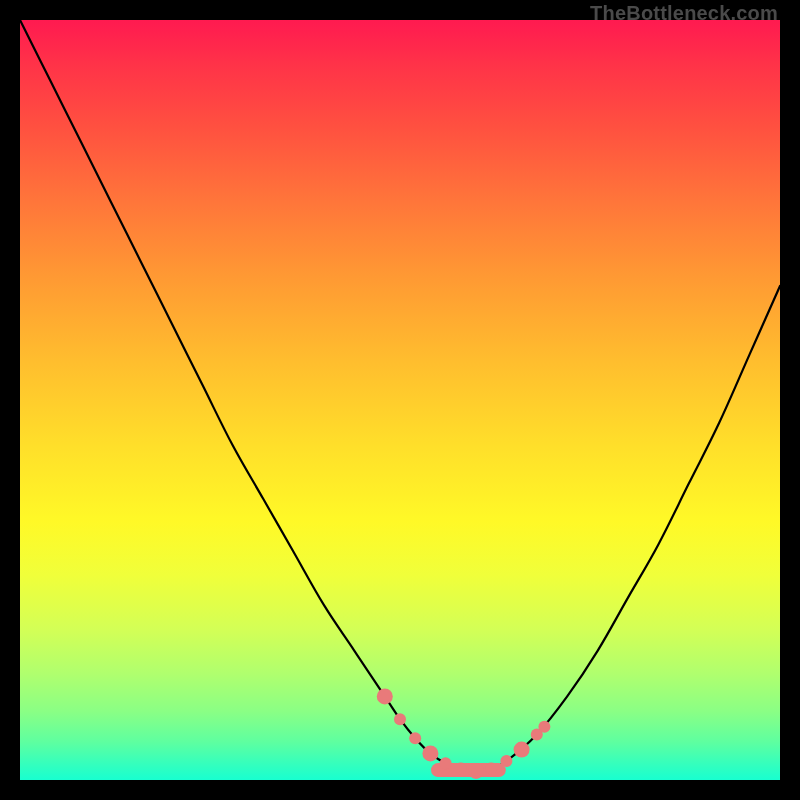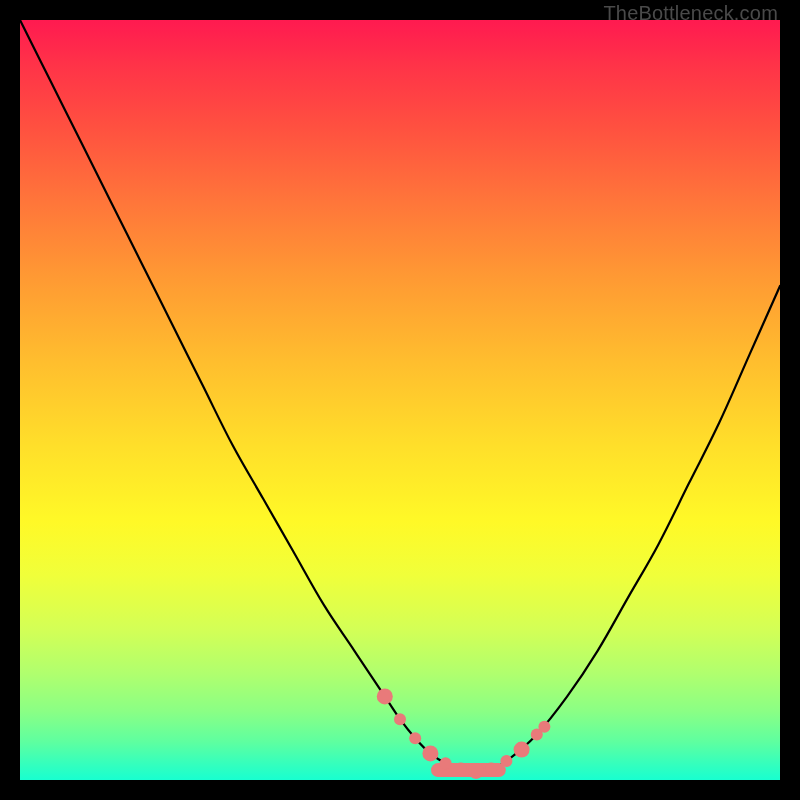--- a/index.html
+++ b/index.html
@@ -33,21 +33,21 @@
       #33ffbe 98%,
       #18ffd0 100%
     );
   }
   .watermark {
     position: absolute;
     top: 2px;
     right: 22px;
     font-family: Arial, Helvetica, sans-serif;
     font-size: 20px;
-    font-weight: 400;
+    font-weight: 700;
     color: #4a4a4a;
     letter-spacing: 0.2px;
   }
   svg.curve {
     position: absolute;
     left: 0; top: 0;
     width: 760px; height: 760px;
     overflow: visible;
   }
   .curve-path {

